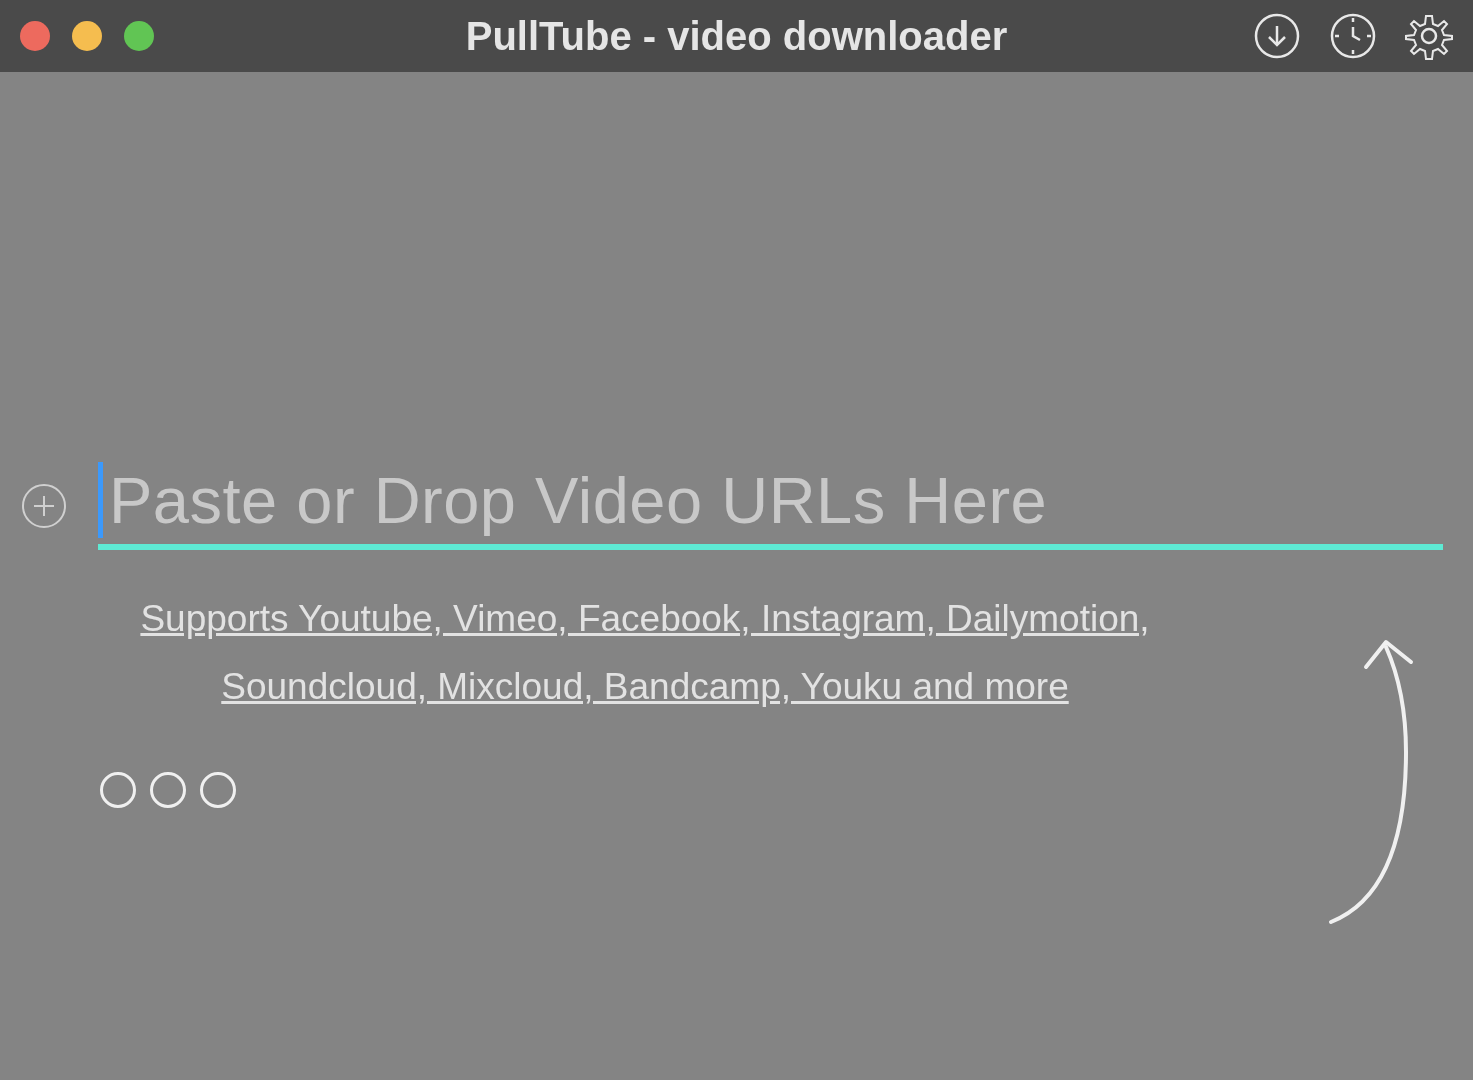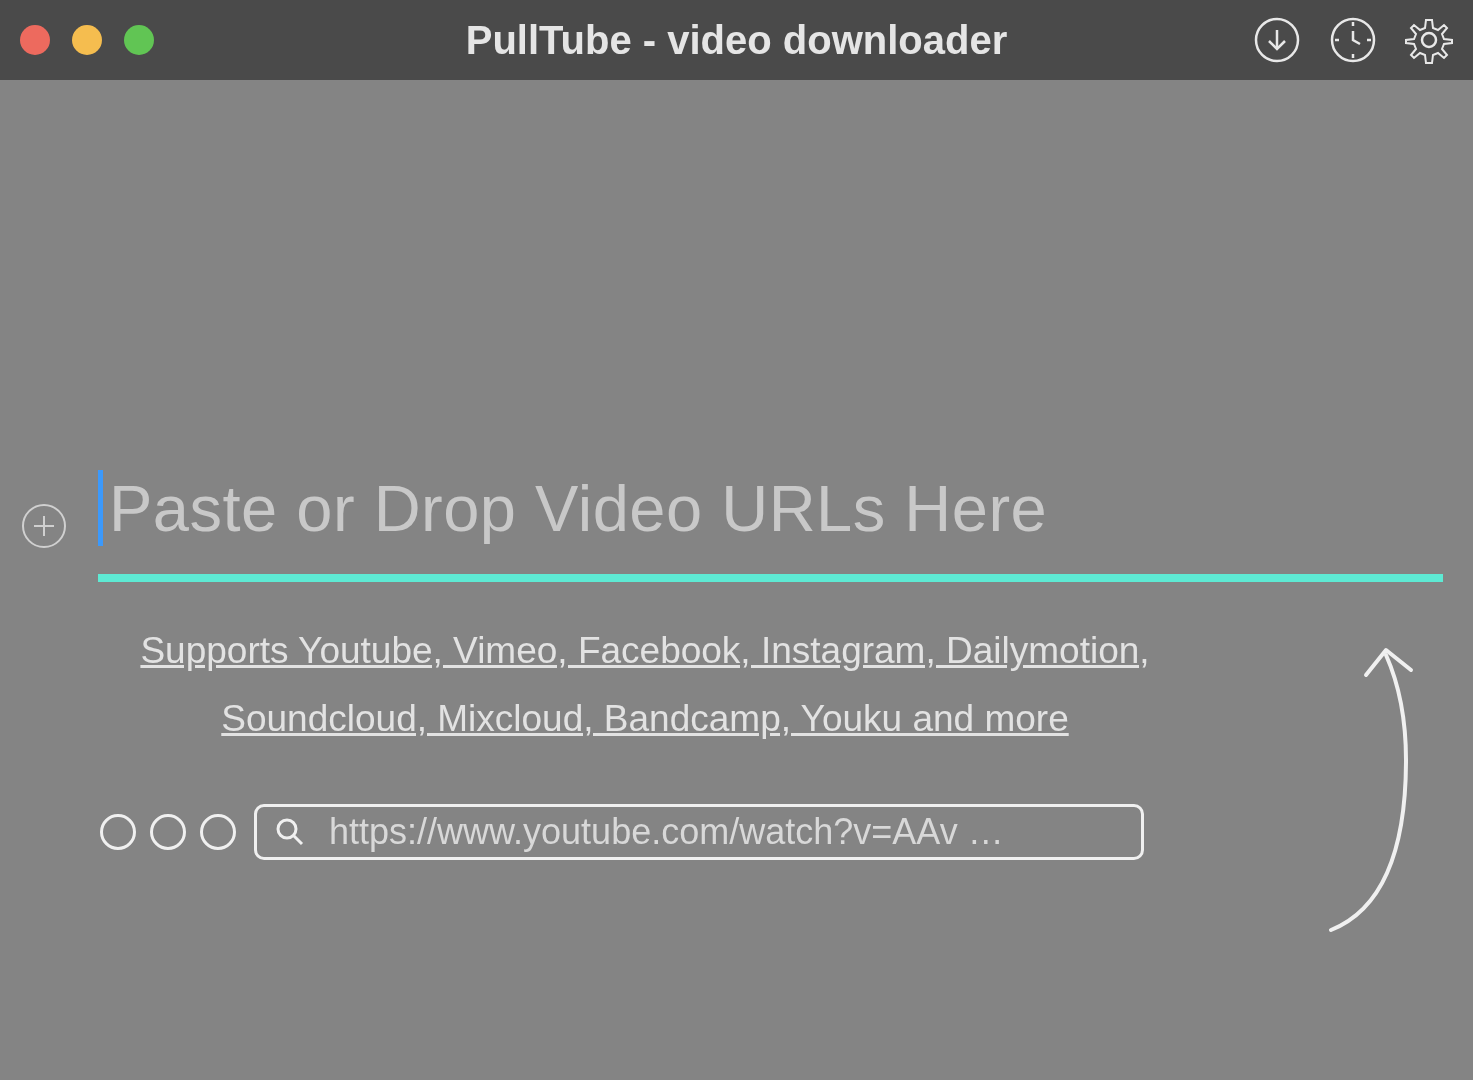--- a/index.html
+++ b/index.html
@@ -8,21 +8,21 @@
       box-sizing: border-box;
     }
     body {
       width: 1473px;
       height: 1080px;
       font-family: -apple-system, BlinkMacSystemFont, "Helvetica Neue", Arial, sans-serif;
       background: #848484;
       overflow: hidden;
     }
     .titlebar {
-      height: 80px;
+      height: 72px;
       background: #4a4a4a;
       display: flex;
       align-items: center;
       padding: 0 20px;
       position: relative;
     }
     .traffic-lights {
       display: flex;
       gap: 22px;
       align-items: center;
@@ -93,22 +93,22 @@
     .add-btn svg {
       width: 48px;
       height: 48px;
       stroke: #d0d0d0;
       fill: none;
       stroke-width: 2;
     }
     .url-input-wrapper {
       flex: 1;
       position: relative;
-      border-bottom: 8px solid #5eead4;
-      padding-bottom: 28px;
+      border-bottom: 6px solid #5eead4;
+      padding-bottom: 6px;
       display: flex;
     }
     .cursor {
       width: 5px;
       height: 76px;
       background: #3b99fc;
       margin-right: 6px;
       flex-shrink: 0;
     }
     .url-input {
@@ -247,27 +247,20 @@
         <input class="url-input" type="text" placeholder="Paste or Drop Video URLs Here" style="">
       </div>
     </div>
     <div class="supports-text">Supports Youtube, Vimeo, Facebook, Instagram, Dailymotion, Soundcloud, Mixcloud, Bandcamp, Youku and more</div>
     <div class="browser-hint">
       <div class="circles">
         <div class="circle"></div>
         <div class="circle"></div>
         <div class="circle"></div>
       </div>
-      <div class="url-bar">
-        <svg viewBox="0 0 30 30">
-          <circle cx="12" cy="12" r="9"></circle>
-          <line x1="19" y1="19" x2="27" y2="27"></line>
-        </svg>
-        <span class="url-bar-text">https://www.youtube.com/watch?v=AAv …</span>
-      </div>
     </div>
     <div class="arrow-hint">
       <svg viewBox="0 0 120 300">
         <path d="M 20 290 Q 95 260 95 120 Q 95 60 75 15"></path>
         <polyline points="55,35 75,10 100,30"></polyline>
       </svg>
     </div>
   </div>
 </div>
 

